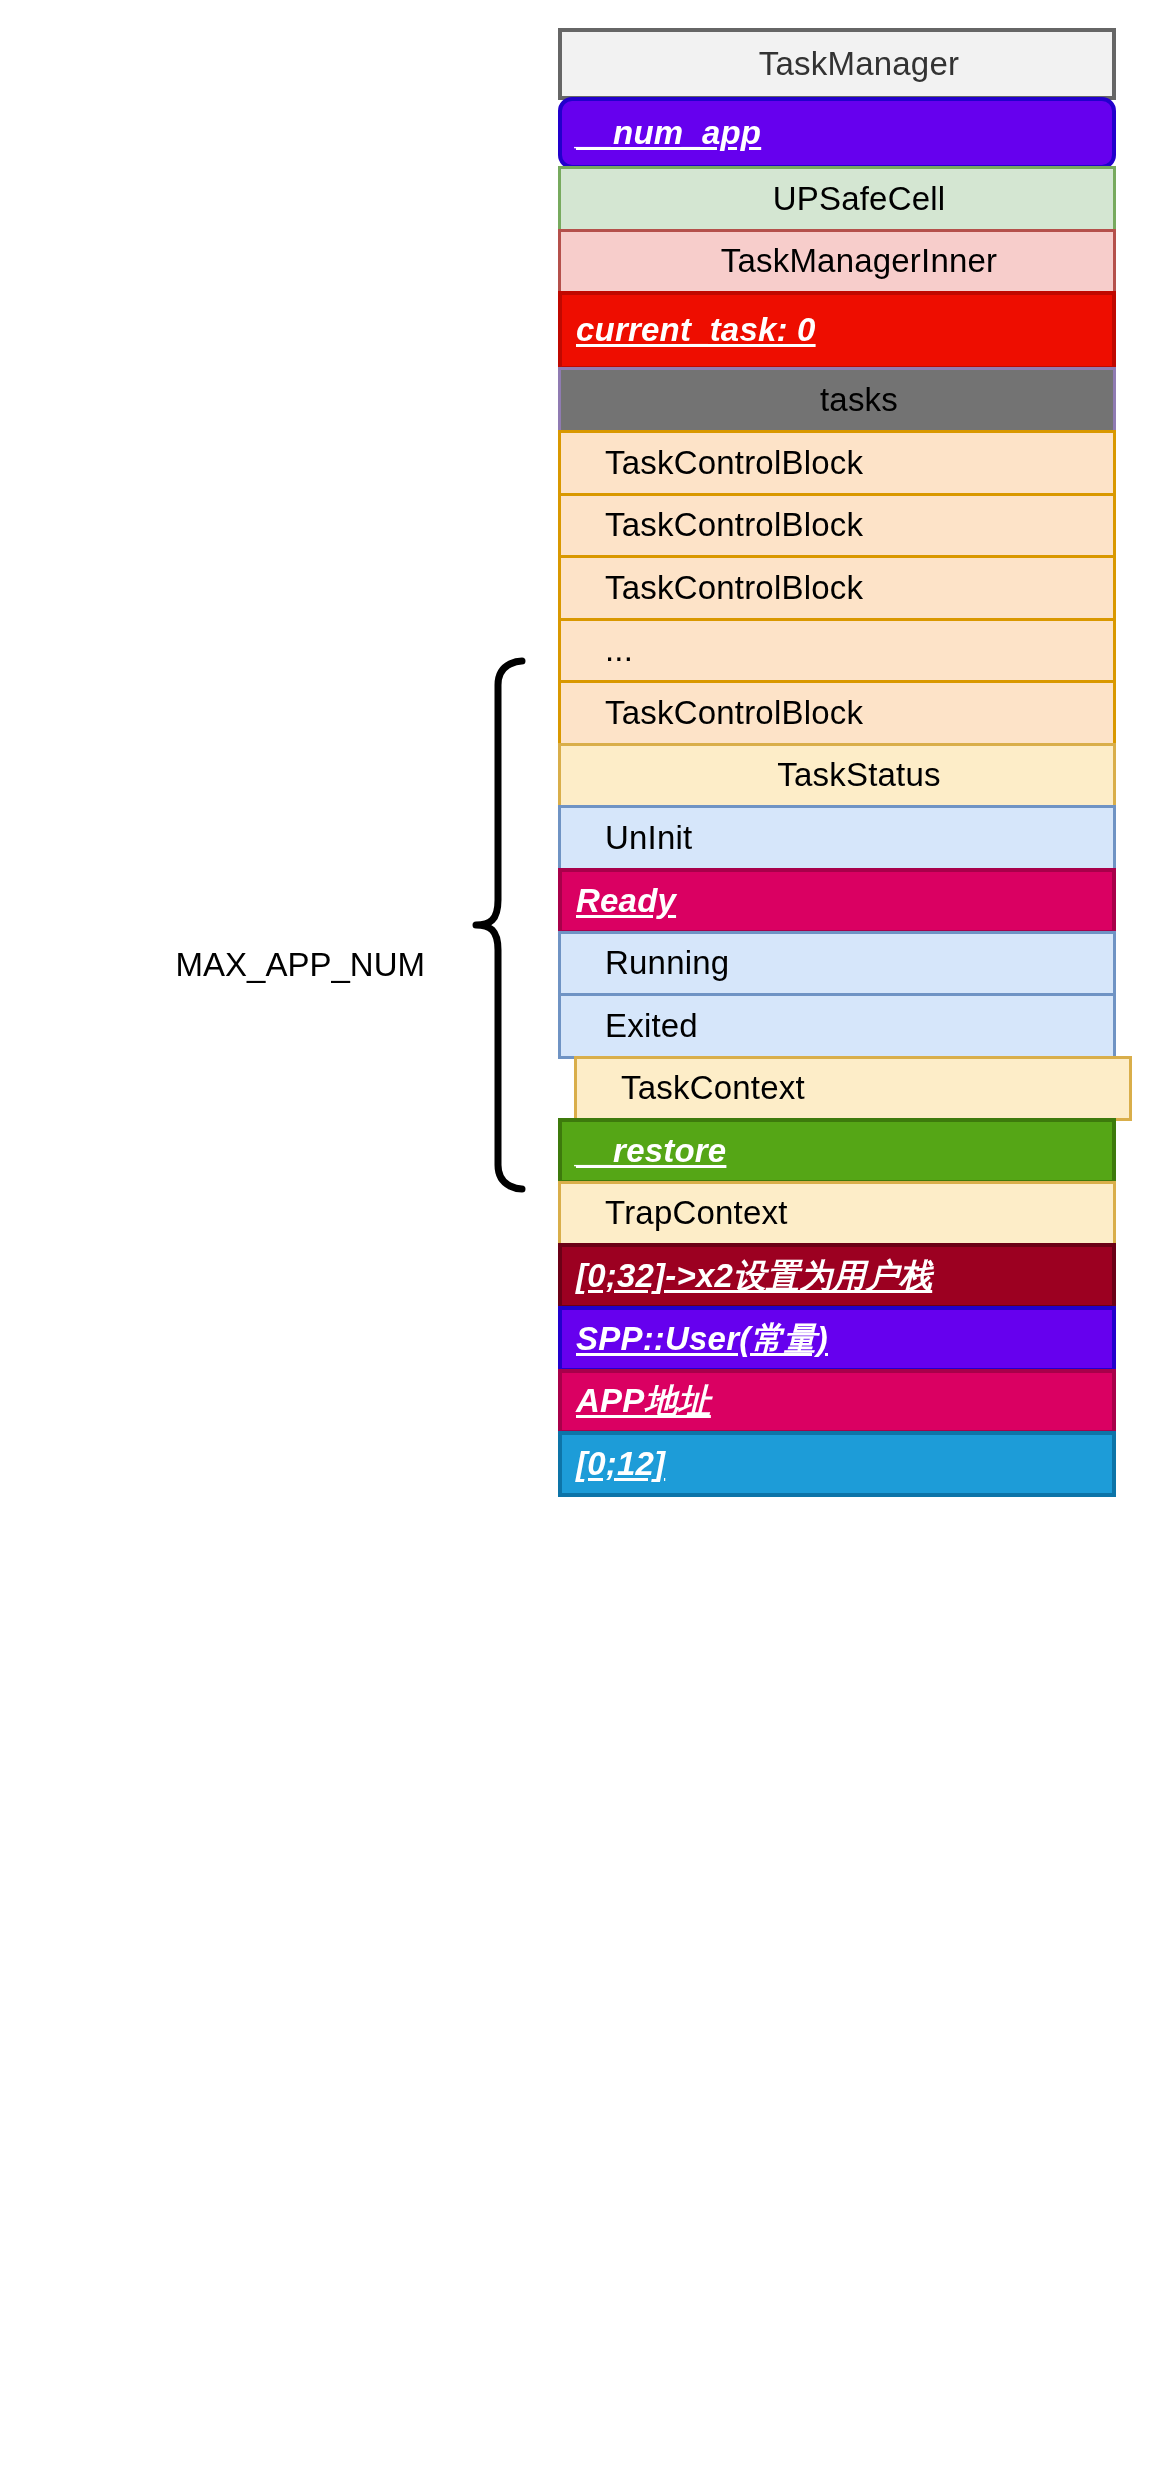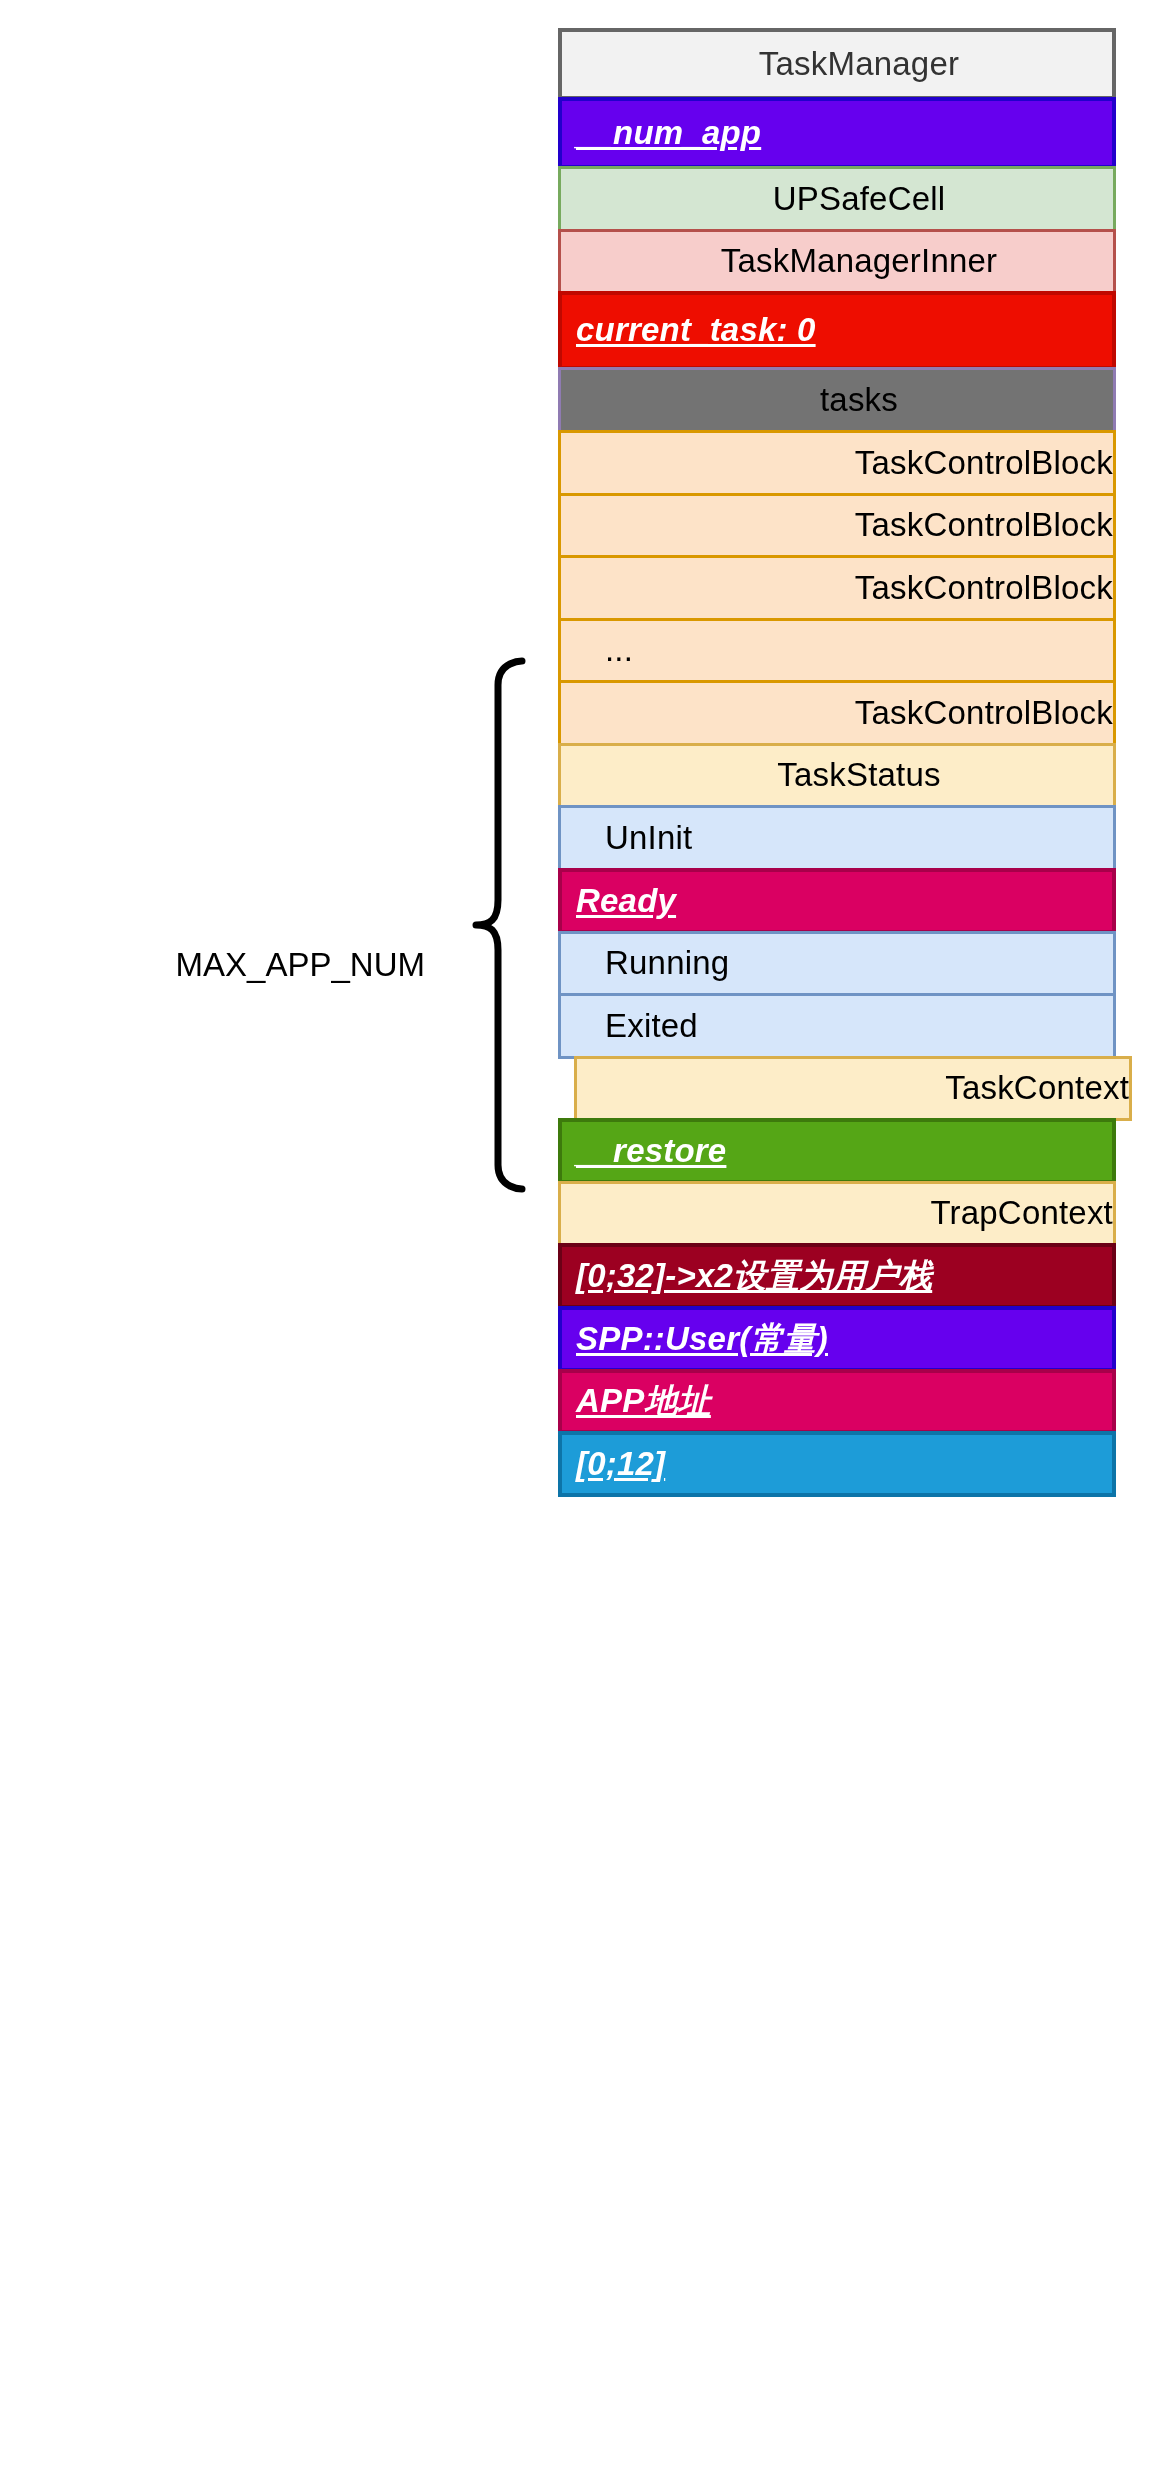--- a/index.html
+++ b/index.html
@@ -71,21 +71,21 @@
   }
   .row .txt {
     display: block;
     width: 100%;
     white-space: nowrap;
   }
 
   
   .align-center .txt { text-align: center; }
   .align-left   .txt { text-align: left; padding-left: 14px; }
-  .indent .txt   { text-align: right; padding-left: 30px; }
+  .indent .txt   { text-align: left; padding-left: 30px; }
 
   
   .emph .txt {
     font-weight: bold;
     font-style: italic;
     text-decoration: underline;
     text-underline-offset: 3px;
   }
   .plain .txt { font-weight: normal; font-style: normal; padding-left: 44px; }
 </style>
@@ -105,21 +105,21 @@
                L 78 510
                C 78 534, 102 534, 102 534" fill="none" stroke="#000000" stroke-width="7" stroke-linecap="round" stroke-linejoin="round"></path>
     </svg>
   </div>
 
   <div id="box-column">
 
   <div class="row align-center plain" style="background: rgb(242, 242, 242); border-color: rgb(102, 102, 102); border-width: 4px; height: 72px; color: rgb(51, 51, 51); margin-top: 0px;">
         <span class="txt">TaskManager</span>
       </div>
-      <div class="row align-left emph" style="background: rgb(102, 0, 238); border-color: rgb(34, 0, 204); border-width: 4px; height: 72px; color: rgb(255, 255, 255); margin-top: -3px;">
+      <div class="row align-left emph" style="background: rgb(102, 0, 238); border-color: rgb(34, 0, 204); border-width: 4px; height: 72px; color: rgb(255, 255, 255); margin-top: -3px; border-radius: 14px;">
         <span class="txt">__num_app</span>
       </div>
       <div class="row align-center plain" style="background: rgb(212, 230, 210); border-color: rgb(119, 170, 94); border-width: 3px; height: 66px; color: rgb(0, 0, 0); margin-top: -3px;">
         <span class="txt">UPSafeCell</span>
       </div>
       <div class="row align-center plain" style="background: rgb(247, 205, 203); border-color: rgb(181, 80, 75); border-width: 3px; height: 65px; color: rgb(0, 0, 0); margin-top: -3px;">
         <span class="txt">TaskManagerInner</span>
       </div>
       <div class="row align-left emph" style="background: rgb(238, 13, 0); border-color: rgb(192, 8, 0); border-width: 4px; height: 79px; color: rgb(255, 255, 255); margin-top: -3px;">
         <span class="txt">current_task: 0</span>

